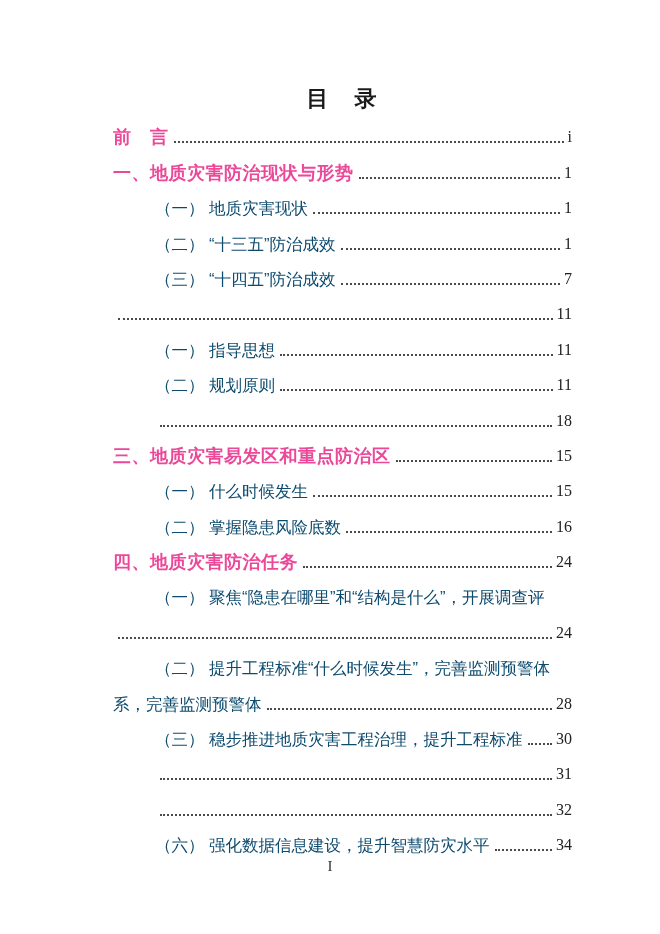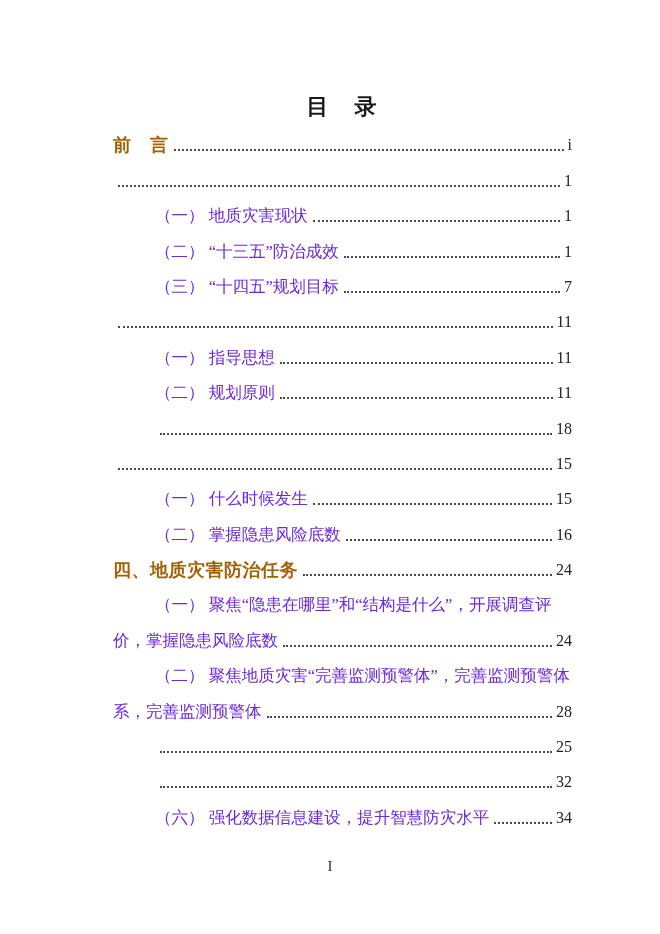--- a/index.html
+++ b/index.html
@@ -9,21 +9,21 @@
     height: 934px;
     margin: 0 auto;
     background: #ffffff;
     overflow: hidden;
     font-family: "Liberation Serif", "DejaVu Serif", serif;
     color: #222222;
   }
   .content {
     position: absolute;
     left: 113px;
-    top: 92px;
+    top: 84px;
     width: 459px;
   }
   .doc-title {
     height: 30px;
     line-height: 30px;
     text-align: center;
     font-family: "Liberation Sans", "DejaVu Sans", sans-serif;
     font-weight: 700;
     font-size: 22px;
     letter-spacing: 2px;
@@ -36,28 +36,28 @@
     height: 35.4px;
   }
   .toc-text {
     white-space: nowrap;
     line-height: 24px;
   }
   .chapter .toc-text {
     font-family: "Liberation Sans", "DejaVu Sans", sans-serif;
     font-weight: 700;
     font-size: 18px;
-    color: #a16207;
+    color: #ec4899;
     letter-spacing: 0.5px;
   }
   .section { padding-left: 42px; }
   .section .toc-text {
-    font-family: Liberation Serif, serif;
+    font-family: Liberation Sans, sans-serif;
     font-size: 16.5px;
-    color: #6d28d9;
+    color: #0c4a6e;
   }
   .wrap-second { padding-left: 0; }
   .leader {
     flex: 1 1 auto;
     min-width: 8px;
     border-bottom: 2px dotted #4a4a4a;
     margin: 0 4px 6px 5px;
   }
   .pagenum {
     white-space: nowrap;
@@ -83,35 +83,36 @@
 <div class="page">
   <div class="content">
     <div class="doc-title">目　录</div>
     <div class="toc">
         <div class="toc-row chapter">
           <span class="toc-text">前　言</span>
           <span class="leader"></span>
           <span class="pagenum">i</span>
         </div>
         <div class="toc-row chapter">
+          <span class="toc-text">一、地质灾害防治现状与形势</span>
           <span class="leader"></span>
           <span class="pagenum">1</span>
         </div>
         <div class="toc-row section">
           <span class="toc-text">（一） 地质灾害现状</span>
           <span class="leader"></span>
           <span class="pagenum">1</span>
         </div>
         <div class="toc-row section">
           <span class="toc-text">（二） “十三五”防治成效</span>
           <span class="leader"></span>
           <span class="pagenum">1</span>
         </div>
         <div class="toc-row section">
-          <span class="toc-text">（三） “十四五”规划目标</span>
+          <span class="toc-text">（三） “十四五”防治成效</span>
           <span class="leader"></span>
           <span class="pagenum">7</span>
         </div>
         <div class="toc-row chapter">
           <span class="leader"></span>
           <span class="pagenum">11</span>
         </div>
         <div class="toc-row section">
           <span class="toc-text">（一） 指导思想</span>
           <span class="leader"></span>
@@ -120,20 +121,21 @@
         <div class="toc-row section">
           <span class="toc-text">（二） 规划原则</span>
           <span class="leader"></span>
           <span class="pagenum">11</span>
         </div>
         <div class="toc-row section">
           <span class="leader"></span>
           <span class="pagenum">18</span>
         </div>
         <div class="toc-row chapter">
+          <span class="toc-text">三、地质灾害易发区和重点防治区</span>
           <span class="leader"></span>
           <span class="pagenum">15</span>
         </div>
         <div class="toc-row section">
           <span class="toc-text">（一） 什么时候发生</span>
           <span class="leader"></span>
           <span class="pagenum">15</span>
         </div>
         <div class="toc-row section">
           <span class="toc-text">（二） 掌握隐患风险底数</span>
@@ -142,35 +144,39 @@
         </div>
         <div class="toc-row chapter">
           <span class="toc-text">四、地质灾害防治任务</span>
           <span class="leader"></span>
           <span class="pagenum">24</span>
         </div>
         <div class="toc-row section wrap-first">
           <span class="toc-text">（一） 聚焦“隐患在哪里”和“结构是什么”，开展调查评</span>
         </div>
         <div class="toc-row section wrap-second">
-          <span class="toc-text">价，掌握隐患风险底数</span>
           <span class="leader"></span>
           <span class="pagenum">24</span>
         </div>
         <div class="toc-row section wrap-first">
-          <span class="toc-text">（二） 聚焦地质灾害“完善监测预警体”，完善监测预警体</span>
+          <span class="toc-text">（二） 提升工程标准“什么时候发生”，完善监测预警体</span>
         </div>
         <div class="toc-row section wrap-second">
           <span class="toc-text">系，完善监测预警体</span>
           <span class="leader"></span>
           <span class="pagenum">28</span>
         </div>
         <div class="toc-row section">
+          <span class="toc-text">（三） 稳步推进地质灾害工程治理，提升工程标准</span>
           <span class="leader"></span>
-          <span class="pagenum">25</span>
+          <span class="pagenum">30</span>
+        </div>
+        <div class="toc-row section">
+          <span class="leader"></span>
+          <span class="pagenum">31</span>
         </div>
         <div class="toc-row section">
           <span class="leader"></span>
           <span class="pagenum">32</span>
         </div>
         <div class="toc-row section">
           <span class="toc-text">（六） 强化数据信息建设，提升智慧防灾水平</span>
           <span class="leader"></span>
           <span class="pagenum">34</span>
         </div>

